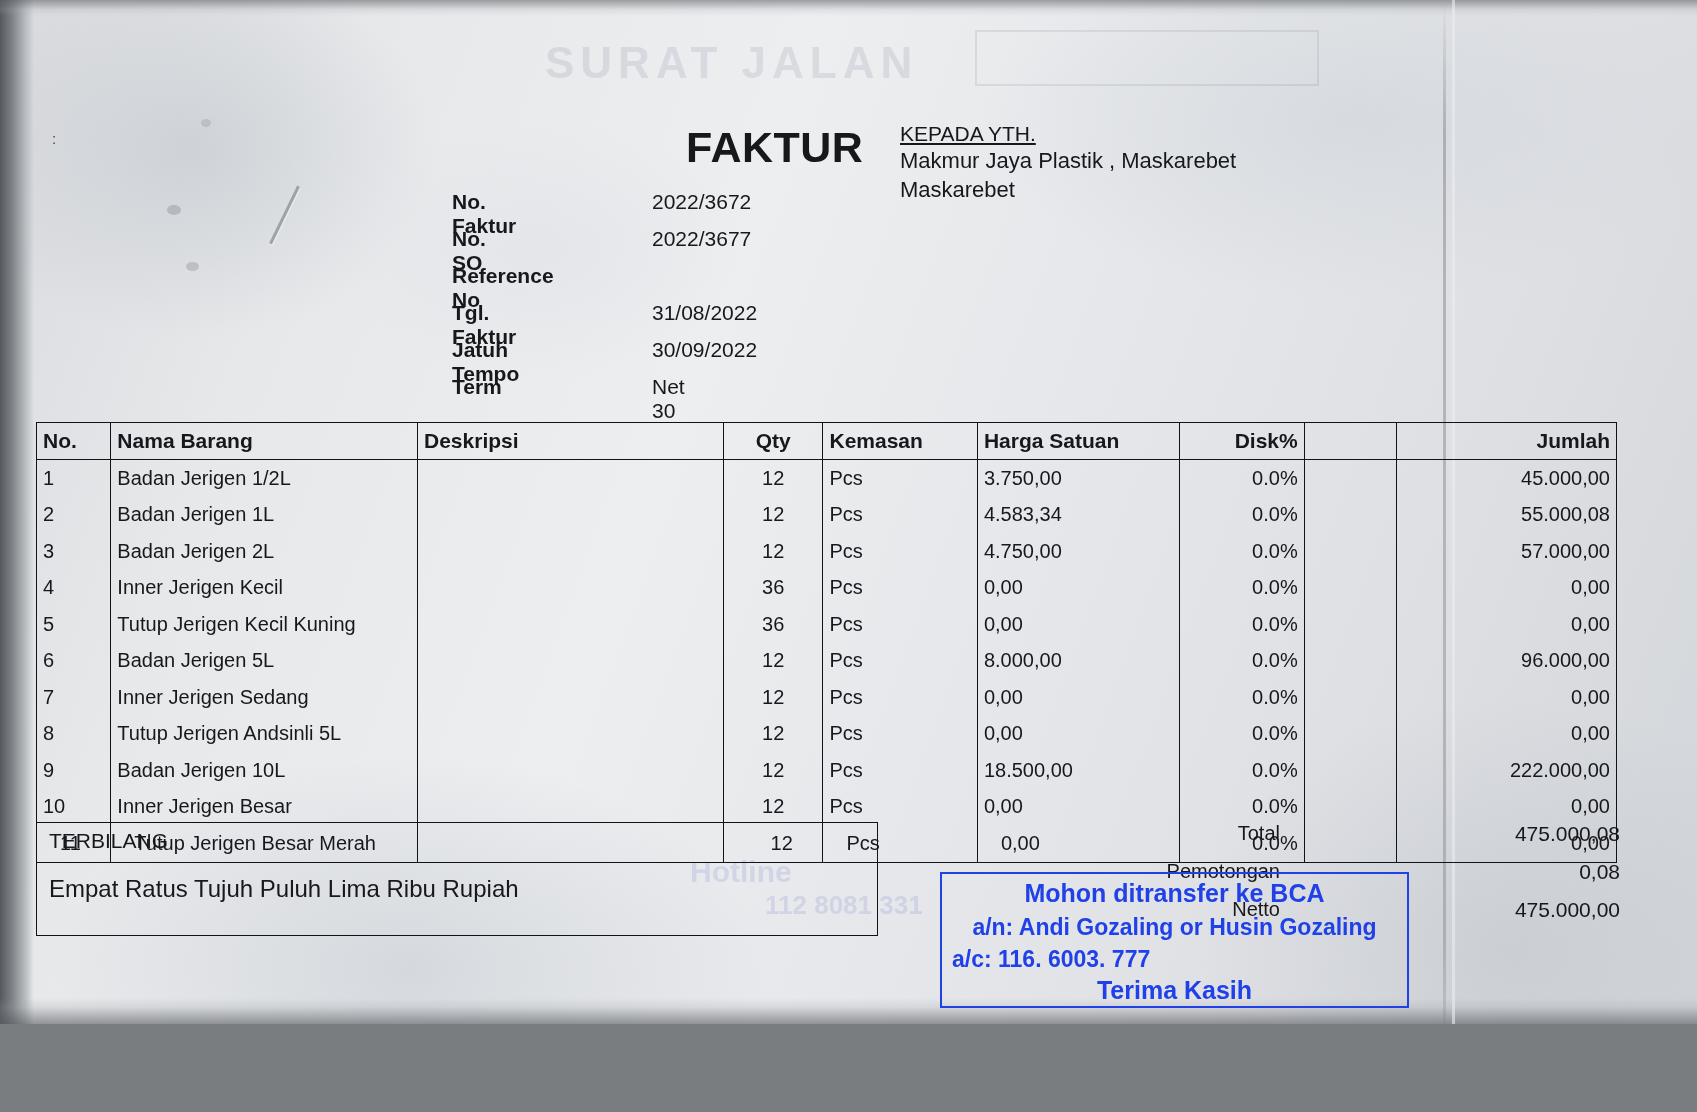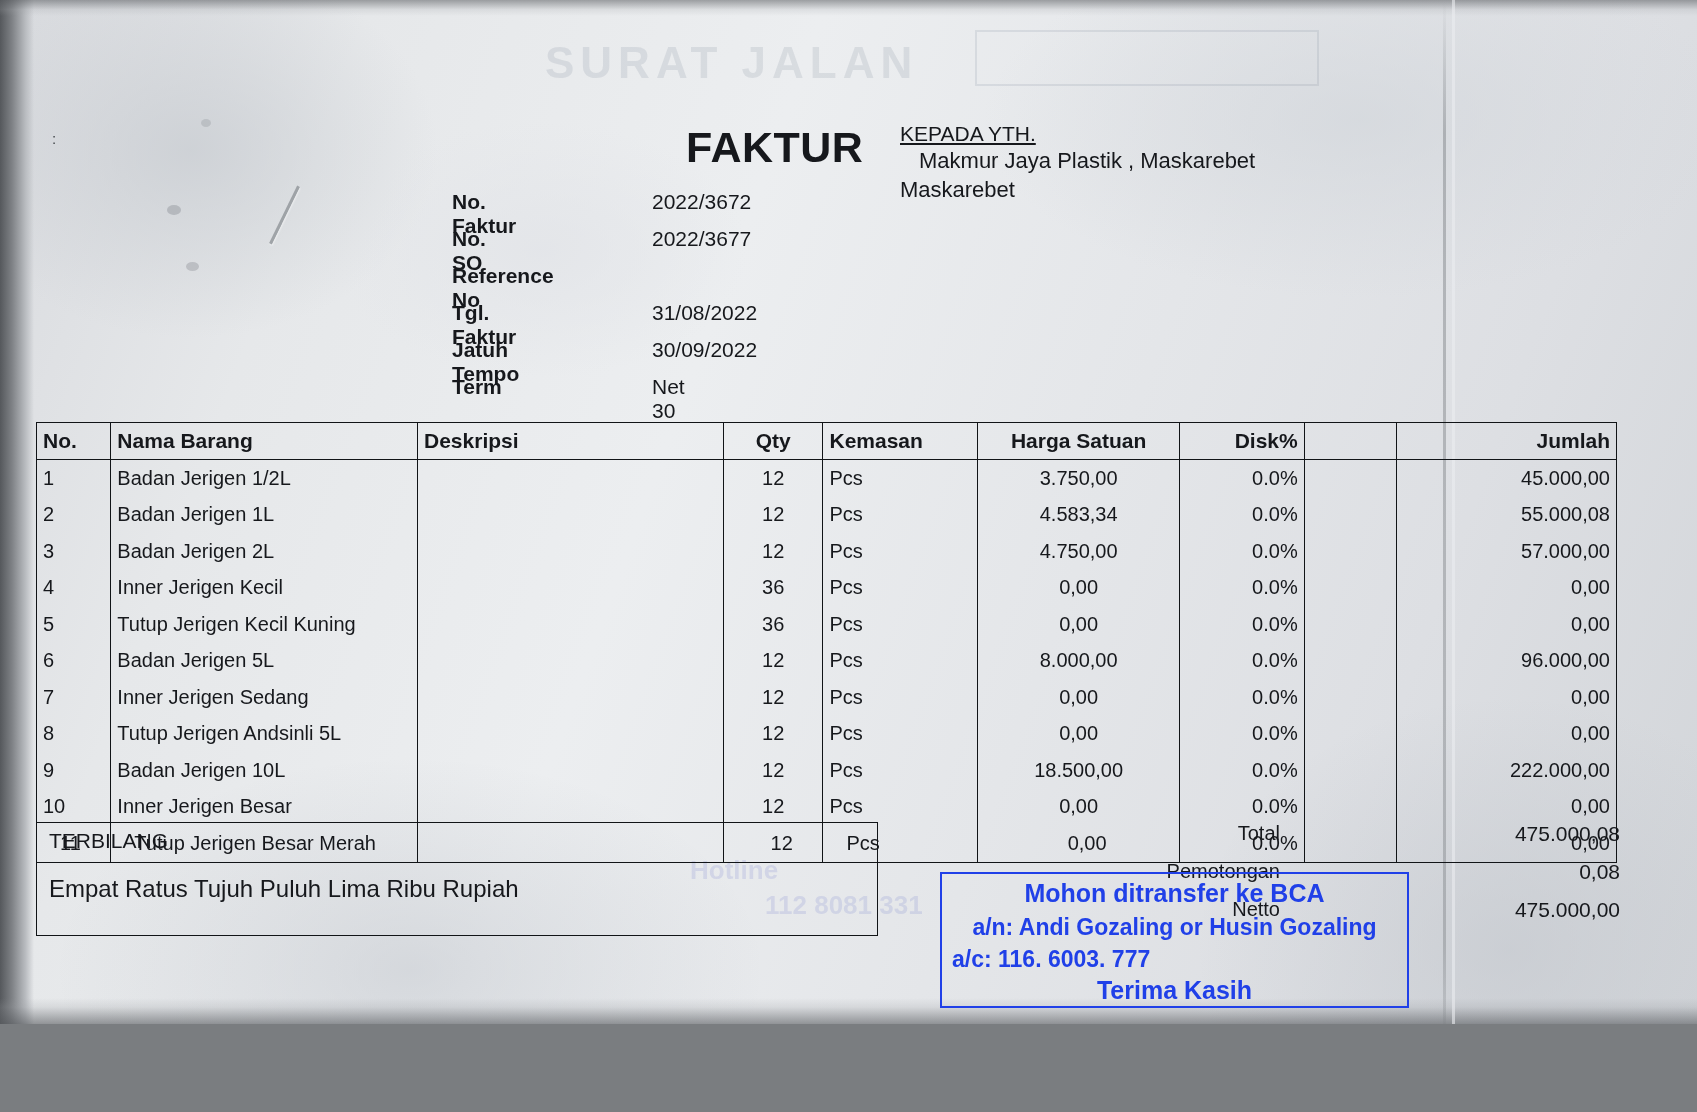--- a/index.html
+++ b/index.html
@@ -90,21 +90,21 @@
     color: #16181c;
   }
   .faktur-title {
     position: absolute; left: 686px; top: 104px;
     font-size: 43px; font-weight: bold; letter-spacing: 0.5px; margin-top: 19px;
   }
   .kepada-label {
     position: absolute; left: 900px; top: 122px;
     font-size: 21px; text-decoration: underline;
   }
-  .kepada-line1 { position: absolute; left: 900px; top: 148px; font-size: 22px; margin-left: 19px; }
+  .kepada-line1 { position: absolute; left: 900px; top: 148px; font-size: 22px; }
   .kepada-line2 { position: absolute; left: 900px; top: 177px; font-size: 22px; }
 
   .meta { position: absolute; left: 452px; top: 190px; }
   .meta-row { position: relative; height: 37px; }
   .meta-label { position: absolute; left: 0; font-size: 21px; font-weight: bold; }
   .meta-value { position: absolute; left: 200px; font-size: 21px; }
 
   
   table.items {
     position: absolute;
@@ -122,21 +122,21 @@
   table.items thead th {
     font-weight: bold;
     height: 34px;
     font-size: 21px;
   }
   .c-no { width: 52px; text-align: left; }
   .c-nama { width: 345px; text-align: left; }
   .c-desk { width: 340px; text-align: left; }
   .c-qty { width: 85px; text-align: center; }
   .c-kem { width: 140px; text-align: left; }
-  .c-harga { width: 205px; text-align: center; }
+  .c-harga { width: 205px; text-align: left; }
   .c-disk { width: 110px; text-align: right; }
   .c-gap { width: 82px; border-top: 1.5px solid #111417; border-bottom: 1.5px solid #111417; border-left: 1.5px solid #111417; border-right: none; }
   .c-jumlah { width: 225px; text-align: right; border-left: none !important; }
   table.items tbody td { height: 34.5px; }
   table.items tbody td.c-no,
   table.items tbody td.c-nama,
   table.items tbody td.c-desk,
   table.items tbody td.c-kem { border-top: none; border-bottom: none; }
   table.items tbody td.c-qty { border-top: none; border-bottom: none; }
   table.items tbody td.c-harga,
@@ -190,21 +190,21 @@
   <div class="blotch b4"></div>
   <div class="blotch b5"></div>
   <div class="edge-left"></div>
   <div class="edge-top"></div>
   <div class="edge-bottom"></div>
   <div class="fold-line fold-a"></div>
   <div class="fold-line fold-b"></div>
 
   <div class="bleed bleed-title">SURAT JALAN</div>
   <div class="bleed-box"></div>
-  <div class="bleed-blue" style="left:690px; top:855px; font-size:26px;">Hotline</div>
+  <div class="bleed-blue" style="left:690px; top:855px; font-size:30px;">Hotline</div>
   <div class="bleed-blue" style="left:765px; top:890px; font-size:26px;">112 8081 331</div>
   <div class="bleed-small" style="left:500px; top:100px;">&nbsp;</div>
 
   <div class="staple"></div>
   <div class="dent1"></div>
   <div class="dent2"></div>
   <div class="dent3"></div>
   <div class="tick">:</div>
 
   <div class="doc">

